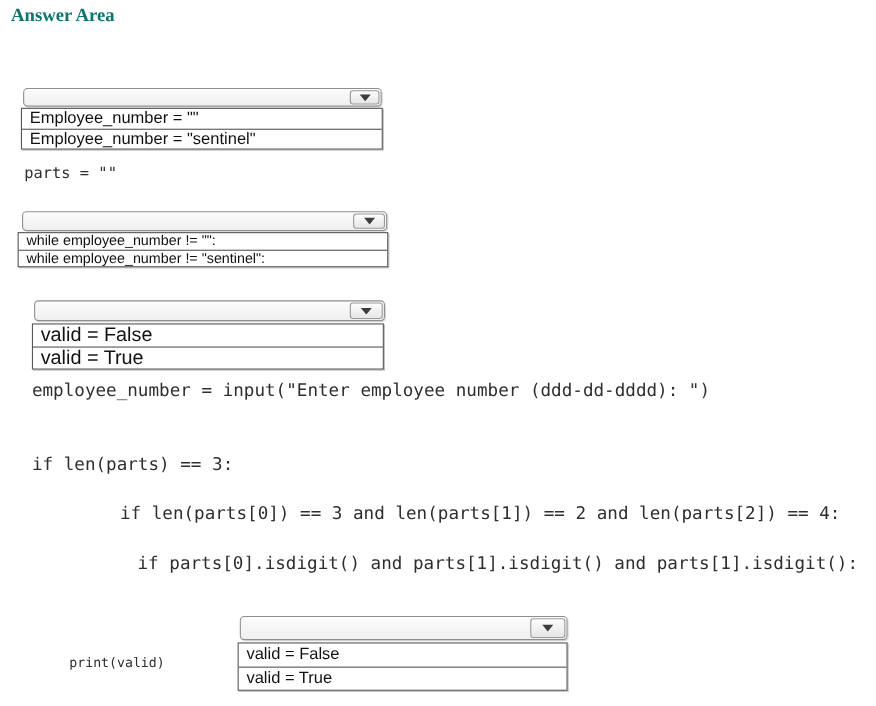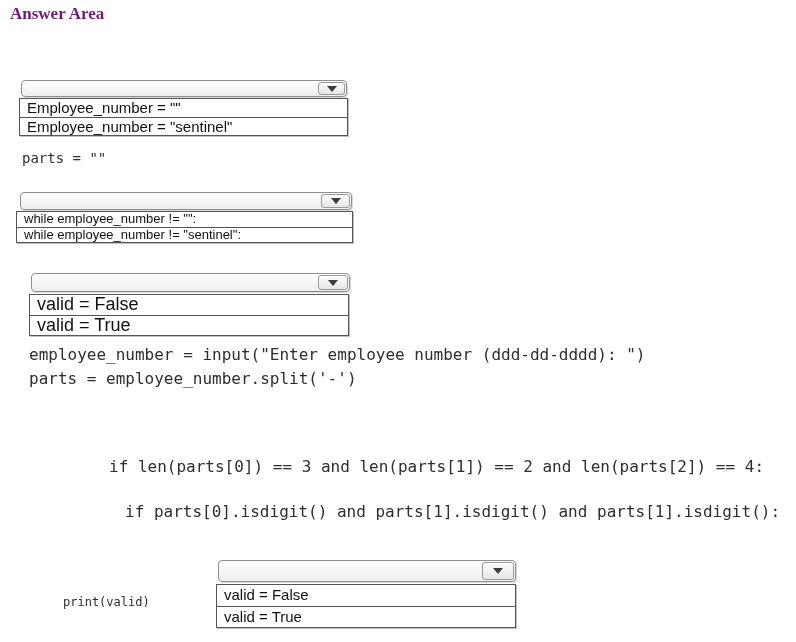--- a/index.html
+++ b/index.html
@@ -3,21 +3,21 @@
 <meta charset="utf-8">
 <style>
   html,body { margin:0; padding:0; background:#ffffff; }
   .canvas {
     position:relative; width:796px; height:642px; background:#ffffff;
     font-family:"Liberation Sans", sans-serif; overflow:hidden;
   }
   .title {
     position:absolute; left:10px; top:4px;
     font-family:"Liberation Serif", serif; font-weight:bold;
-    font-size:17px; color:#701a75;
+    font-size:17px; color:#0f766e;
   }
   
   .select {
     position:absolute; display:flex; align-items:center;
     background:linear-gradient(180deg,#fcfcfc,#efefef);
     border:1px solid #8f8f8f; border-radius:4px; box-sizing:border-box;
     box-shadow:1px 1px 0 rgba(0,0,0,0.15);
   }
   .sel-value { flex:1; font-size:13px; padding-left:6px; color:#1c1c1c; white-space:pre; }
   .arrow-btn {
@@ -112,21 +112,21 @@
     <span class="arrow-btn">
       <span class="tri"></span>
     </span>
   </div>
   <div class="options g3-options">
     <div class="opt">valid = False</div>
     <div class="opt">valid = True</div>
   </div>
 
   <div class="code c2">employee_number = input("Enter employee number (ddd-dd-dddd): ")</div>
-  <div class="code c3">parts = employee_number.split('-')</div>
+  <div class="code c4">if len(parts) == 3:</div>
   <div class="code c5">if len(parts[0]) == 3 and len(parts[1]) == 2 and len(parts[2]) == 4:</div>
   <div class="code c6">if parts[0].isdigit() and parts[1].isdigit() and parts[1].isdigit():</div>
 
   <div class="select g4-select">
     <span class="sel-value"></span>
     <span class="arrow-btn">
       <span class="tri"></span>
     </span>
   </div>
   <div class="options g4-options">

